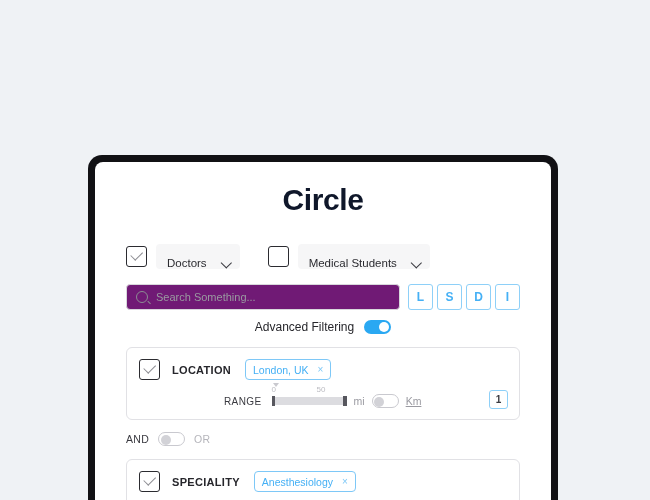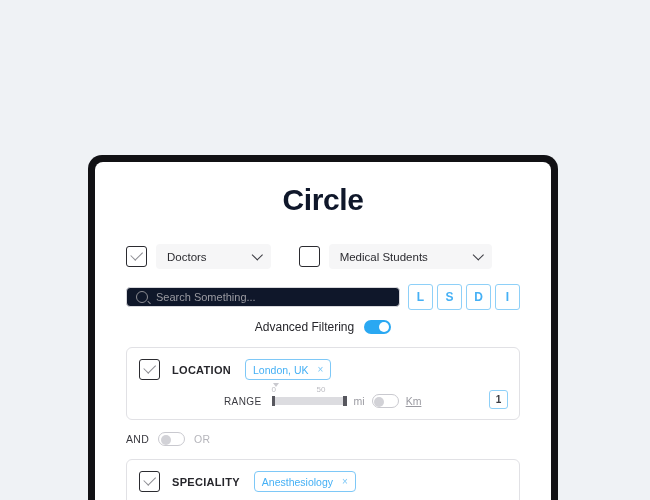--- a/index.html
+++ b/index.html
@@ -77,60 +77,59 @@
     top: 4px;
     width: 10px;
     height: 5.5px;
     border-left: 1.7px solid #8d8d93;
     border-bottom: 1.7px solid #8d8d93;
     transform: rotate(-45deg);
   }
 
   .select-pill {
     display: flex;
-    align-items: center;
+    align-items: flex-end;
     justify-content: space-between;
     height: 25px;
     margin-left: 9px;
     padding: 0 9px 0 11px;
     background: #f6f6f7;
     border-radius: 4px;
     font-size: 11.5px;
     color: #2b2b30;
     cursor: pointer;
     box-sizing: border-box;
-    gap: 31px;
   }
   .select-pill .lbl { white-space: nowrap; }
   .caret {
     margin-left: 16px;
     width: 7px;
     height: 7px;
     border-left: 1.4px solid #3a3a40;
     border-bottom: 1.4px solid #3a3a40;
     transform: rotate(-45deg) translate(1px, -2px);
     flex: none;
   }
 
   
   .search-row {
     display: flex;
     align-items: center;
     margin-top: 15px;
   }
   .search-box {
     flex: 1;
-    height: 20px;
+    height: 26px;
     border: 1px solid #d8d8dc;
     border-radius: 4px;
     display: flex;
     align-items: center;
     padding: 0 9px;
     box-sizing: border-box;
-    background: #0f172a;
+    background: #701a75;
   }
   .magnifier {
     width: 10px;
     height: 10px;
     border: 1.3px solid #8c8c93;
     border-radius: 50%;
     position: relative;
     flex: none;
   }
   .magnifier::after {

